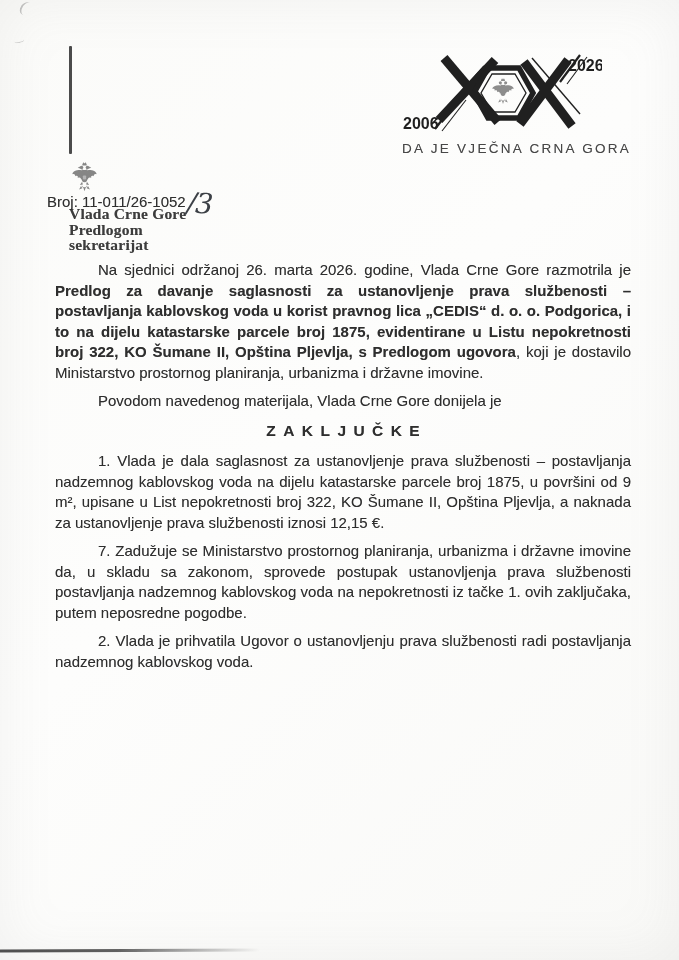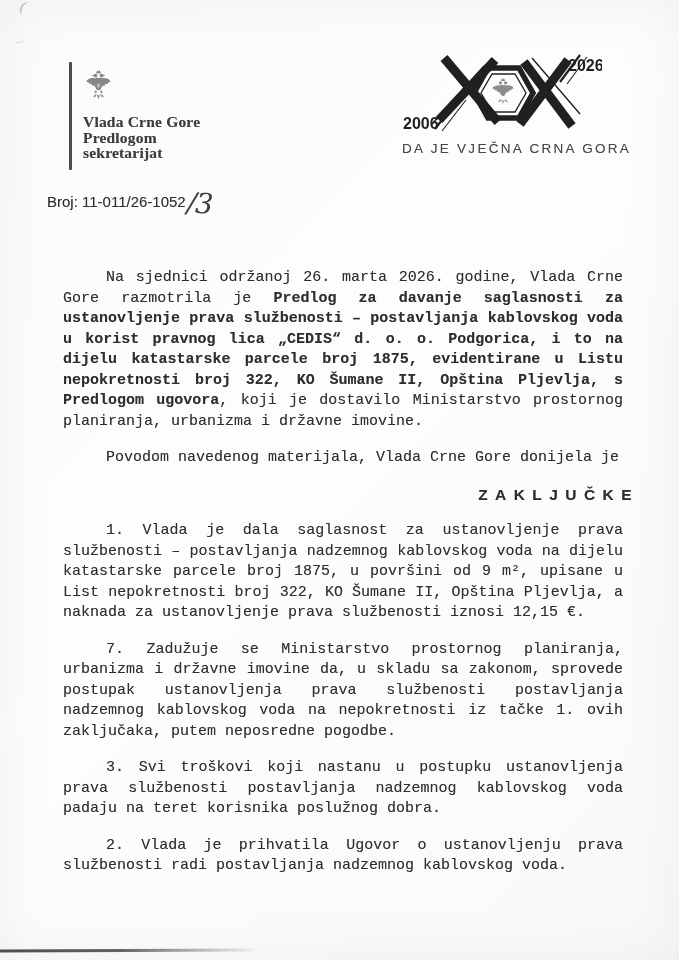--- a/index.html
+++ b/index.html
@@ -6,21 +6,21 @@
   .page{
     position:relative;width:679px;height:960px;overflow:hidden;
     background:linear-gradient(135deg,#fbfbf9 0%,#fdfdfc 45%,#f9f9f7 100%);
     font-family:"Liberation Sans",sans-serif;color:#2e2e2e;
   }
   .page::after{
     content:"";position:absolute;inset:0;pointer-events:none;
     box-shadow:inset 0 0 55px rgba(140,140,140,0.10);
   }
   
-  .lh-left{position:absolute;left:69px;top:62px;display:flex;}
+  .lh-left{position:absolute;left:69px;top:46px;display:flex;flex-direction:column;}
   .vbar{width:3px;height:108px;background:#4b4b4b;margin-right:11px;border-radius:1px;}
   .lh-stack{display:flex;flex-direction:column;}
   .coa{margin:2px 0 4px 2px;opacity:.88;}
   .org{
     font-family:"Liberation Serif",serif;font-weight:bold;
     font-size:15.5px;line-height:15.5px;color:#3c3c3c;letter-spacing:.2px;
     text-shadow:0 0 .5px rgba(60,60,60,.4);
   }
   
   .lh-right{position:absolute;left:402px;top:54px;width:210px;}
@@ -40,24 +40,24 @@
     font-size:28px;line-height:10px;color:#3c4046;letter-spacing:-1px;
     transform:rotate(4deg);position:relative;top:6px;margin-left:1px;
     text-shadow:none;
   }
   
   .bodytext{
     position:absolute;top:252px;left:47px;width:592px;
     font-size:15px;line-height:20.5px;text-align:justify;
     text-shadow:0 0 .55px rgba(46,46,46,.38);
   }
-  .para{margin:16px;text-indent:43px;font-family:Liberation Mono, monospace;}
+  .para{margin:8px;text-indent:43px;}
   .b{font-weight:bold;}
   .heading{
-    margin:9px 0 10px 0;text-align:right;font-size:15.5px;font-weight:bold;
+    margin:9px 0 10px 0;text-align:center;font-size:15.5px;font-weight:bold;
     letter-spacing:.48em;text-indent:.48em;
   }
   
   .scanline{
     position:absolute;left:0;top:949px;width:260px;height:3px;
     background:linear-gradient(to right,#4c4c4c 0%,#5f5f5f 45%,rgba(110,110,110,0) 100%);
     transform:rotate(-.25deg);
   }
   .smudge1{
     position:absolute;left:20px;top:2px;width:12px;height:14px;
@@ -161,21 +161,20 @@
     <p class="para"><span>Na sjednici održanoj 26. marta 2026. godine, Vlada Crne Gore razmotrila je </span><span class="b">Predlog za davanje saglasnosti za ustanovljenje prava službenosti – postavljanja kablovskog voda u korist pravnog lica „CEDIS“ d. o. o. Podgorica, i to na dijelu katastarske parcele broj 1875, evidentirane u Listu nepokretnosti broj 322, KO Šumane II, Opština Pljevlja, s Predlogom ugovora</span><span>, koji je dostavilo Ministarstvo prostornog planiranja, urbanizma i državne imovine.</span></p>
 
     <p class="para">Povodom navedenog materijala, Vlada Crne Gore donijela je</p>
 
     <h2 class="heading">ZAKLJUČKE</h2>
 
     <p class="para"><span>1. Vlada je dala saglasnost za ustanovljenje prava službenosti – postavljanja nadzemnog kablovskog voda na dijelu katastarske parcele broj 1875, u površini od 9 m², upisane u List nepokretnosti broj 322, KO Šumane II, Opština Pljevlja, a naknada za ustanovljenje prava službenosti iznosi 12,15 €.</span></p>
 
     <p class="para"><span>7. Zadužuje se Ministarstvo prostornog planiranja, urbanizma i državne imovine da, u skladu sa zakonom, sprovede postupak ustanovljenja prava službenosti postavljanja nadzemnog kablovskog voda na nepokretnosti iz tačke 1. ovih zaključaka, putem neposredne pogodbe.</span></p>
 
-    <p class="para"><span>3. Svi troškovi koji nastanu u postupku ustanovljenja prava službenosti postavljanja nadzemnog kablovskog voda padaju na teret korisnika poslužnog dobra.</span></p>
 
     <p class="para"><span>2. Vlada je prihvatila Ugovor o ustanovljenju prava službenosti radi postavljanja nadzemnog kablovskog voda.</span></p>
 
 
 
   </div>
 
   <div class="scanline"></div>
 
 </div>

